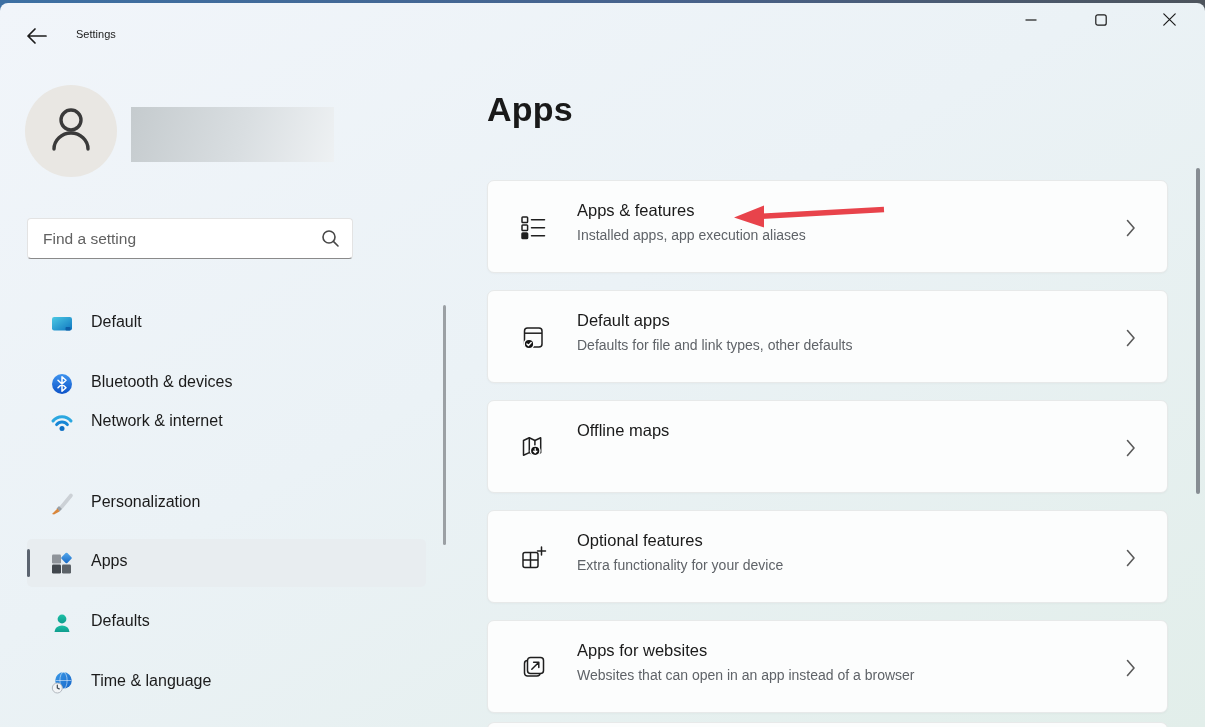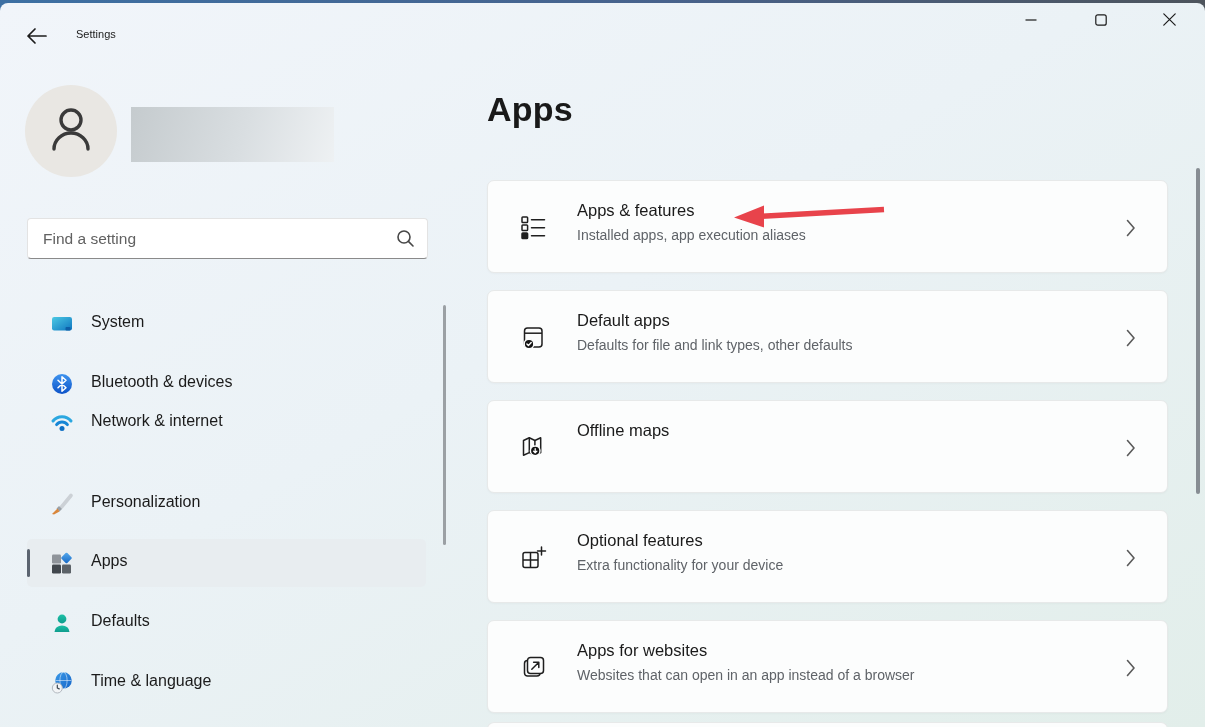--- a/index.html
+++ b/index.html
@@ -15,21 +15,21 @@
     background:linear-gradient(150deg,#f1f5fa 0%, #ebf2f6 45%, #e2eeea 100%);
   }
   
   .back-btn { position:absolute; left:22px; top:20px; width:30px; height:30px; display:flex; align-items:center; justify-content:center; border-radius:4px; cursor:pointer; }
   .win-title { position:absolute; left:76px; top:25px; font-size:11px; color:#1b1b1b; }
   .win-btn { position:absolute; top:0; width:46px; height:36px; display:flex; align-items:center; justify-content:center; cursor:pointer; }
   .btn-min { left:1008px; } .btn-max { left:1078px; } .btn-close { left:1146px; }
   
   .avatar { position:absolute; left:25px; top:82px; width:92px; height:92px; border-radius:50%; background:#e9e7e3; display:flex; align-items:center; justify-content:center; }
   .redacted-name { position:absolute; left:131px; top:104px; width:203px; height:55px; background:linear-gradient(105deg,#c5cbce 0%, #d9dee1 55%, #eef1f3 100%); }
-  .search-box { position:absolute; left:27px; top:215px; width:401px; height:41px; }
+  .search-box { position:absolute; left:27px; top:215px; width:326px; height:41px; }
   .search-box input {
     width:100%; height:100%; border:1px solid #e3e3e3; border-bottom:1px solid #8a8a8a;
     border-radius:4px; background:#ffffff; padding:0 40px 0 15px; font-size:15.5px;
     font-family:"Liberation Sans", sans-serif; color:#3a3a3a; outline:none;
   }
   .search-box input::placeholder { color:#616161; }
   .search-icon { position:absolute; right:13px; top:11px; }
   .nav { position:absolute; left:27px; top:0; width:399px; }
   .nav-item { position:absolute; left:0; width:399px; height:48px; border-radius:5px; display:flex; align-items:center; cursor:pointer; }
   .nav-item.selected { background:#e8edf0; }
@@ -118,21 +118,21 @@
             <defs>
                 <linearGradient id="gsys" x1="0" y1="0" x2="1" y2="1">
                   <stop offset="0" stop-color="#4cc9e4"></stop>
                   <stop offset="1" stop-color="#0f76c0"></stop>
                 </linearGradient>
               </defs>
             <rect x="2" y="5" width="20" height="13.5" rx="2.2" fill="url(#gsys)"></rect>
             <rect x="15.5" y="15" width="5" height="3.5" rx="1" fill="#0d5fa8"></rect>
           </svg>
         </span>
-        <span class="nav-label">System</span>
+        <span class="nav-label">Default</span>
       </div>
 
       <div class="nav-item" style="top:357px">
         <span class="nav-icon">
           <svg width="24" height="24" viewBox="0 0 24 24">
             <defs>
                 <linearGradient id="gbt" x1="0" y1="0" x2="0" y2="1">
                   <stop offset="0" stop-color="#3f94ef"></stop>
                   <stop offset="1" stop-color="#0d53c8"></stop>
                 </linearGradient>

